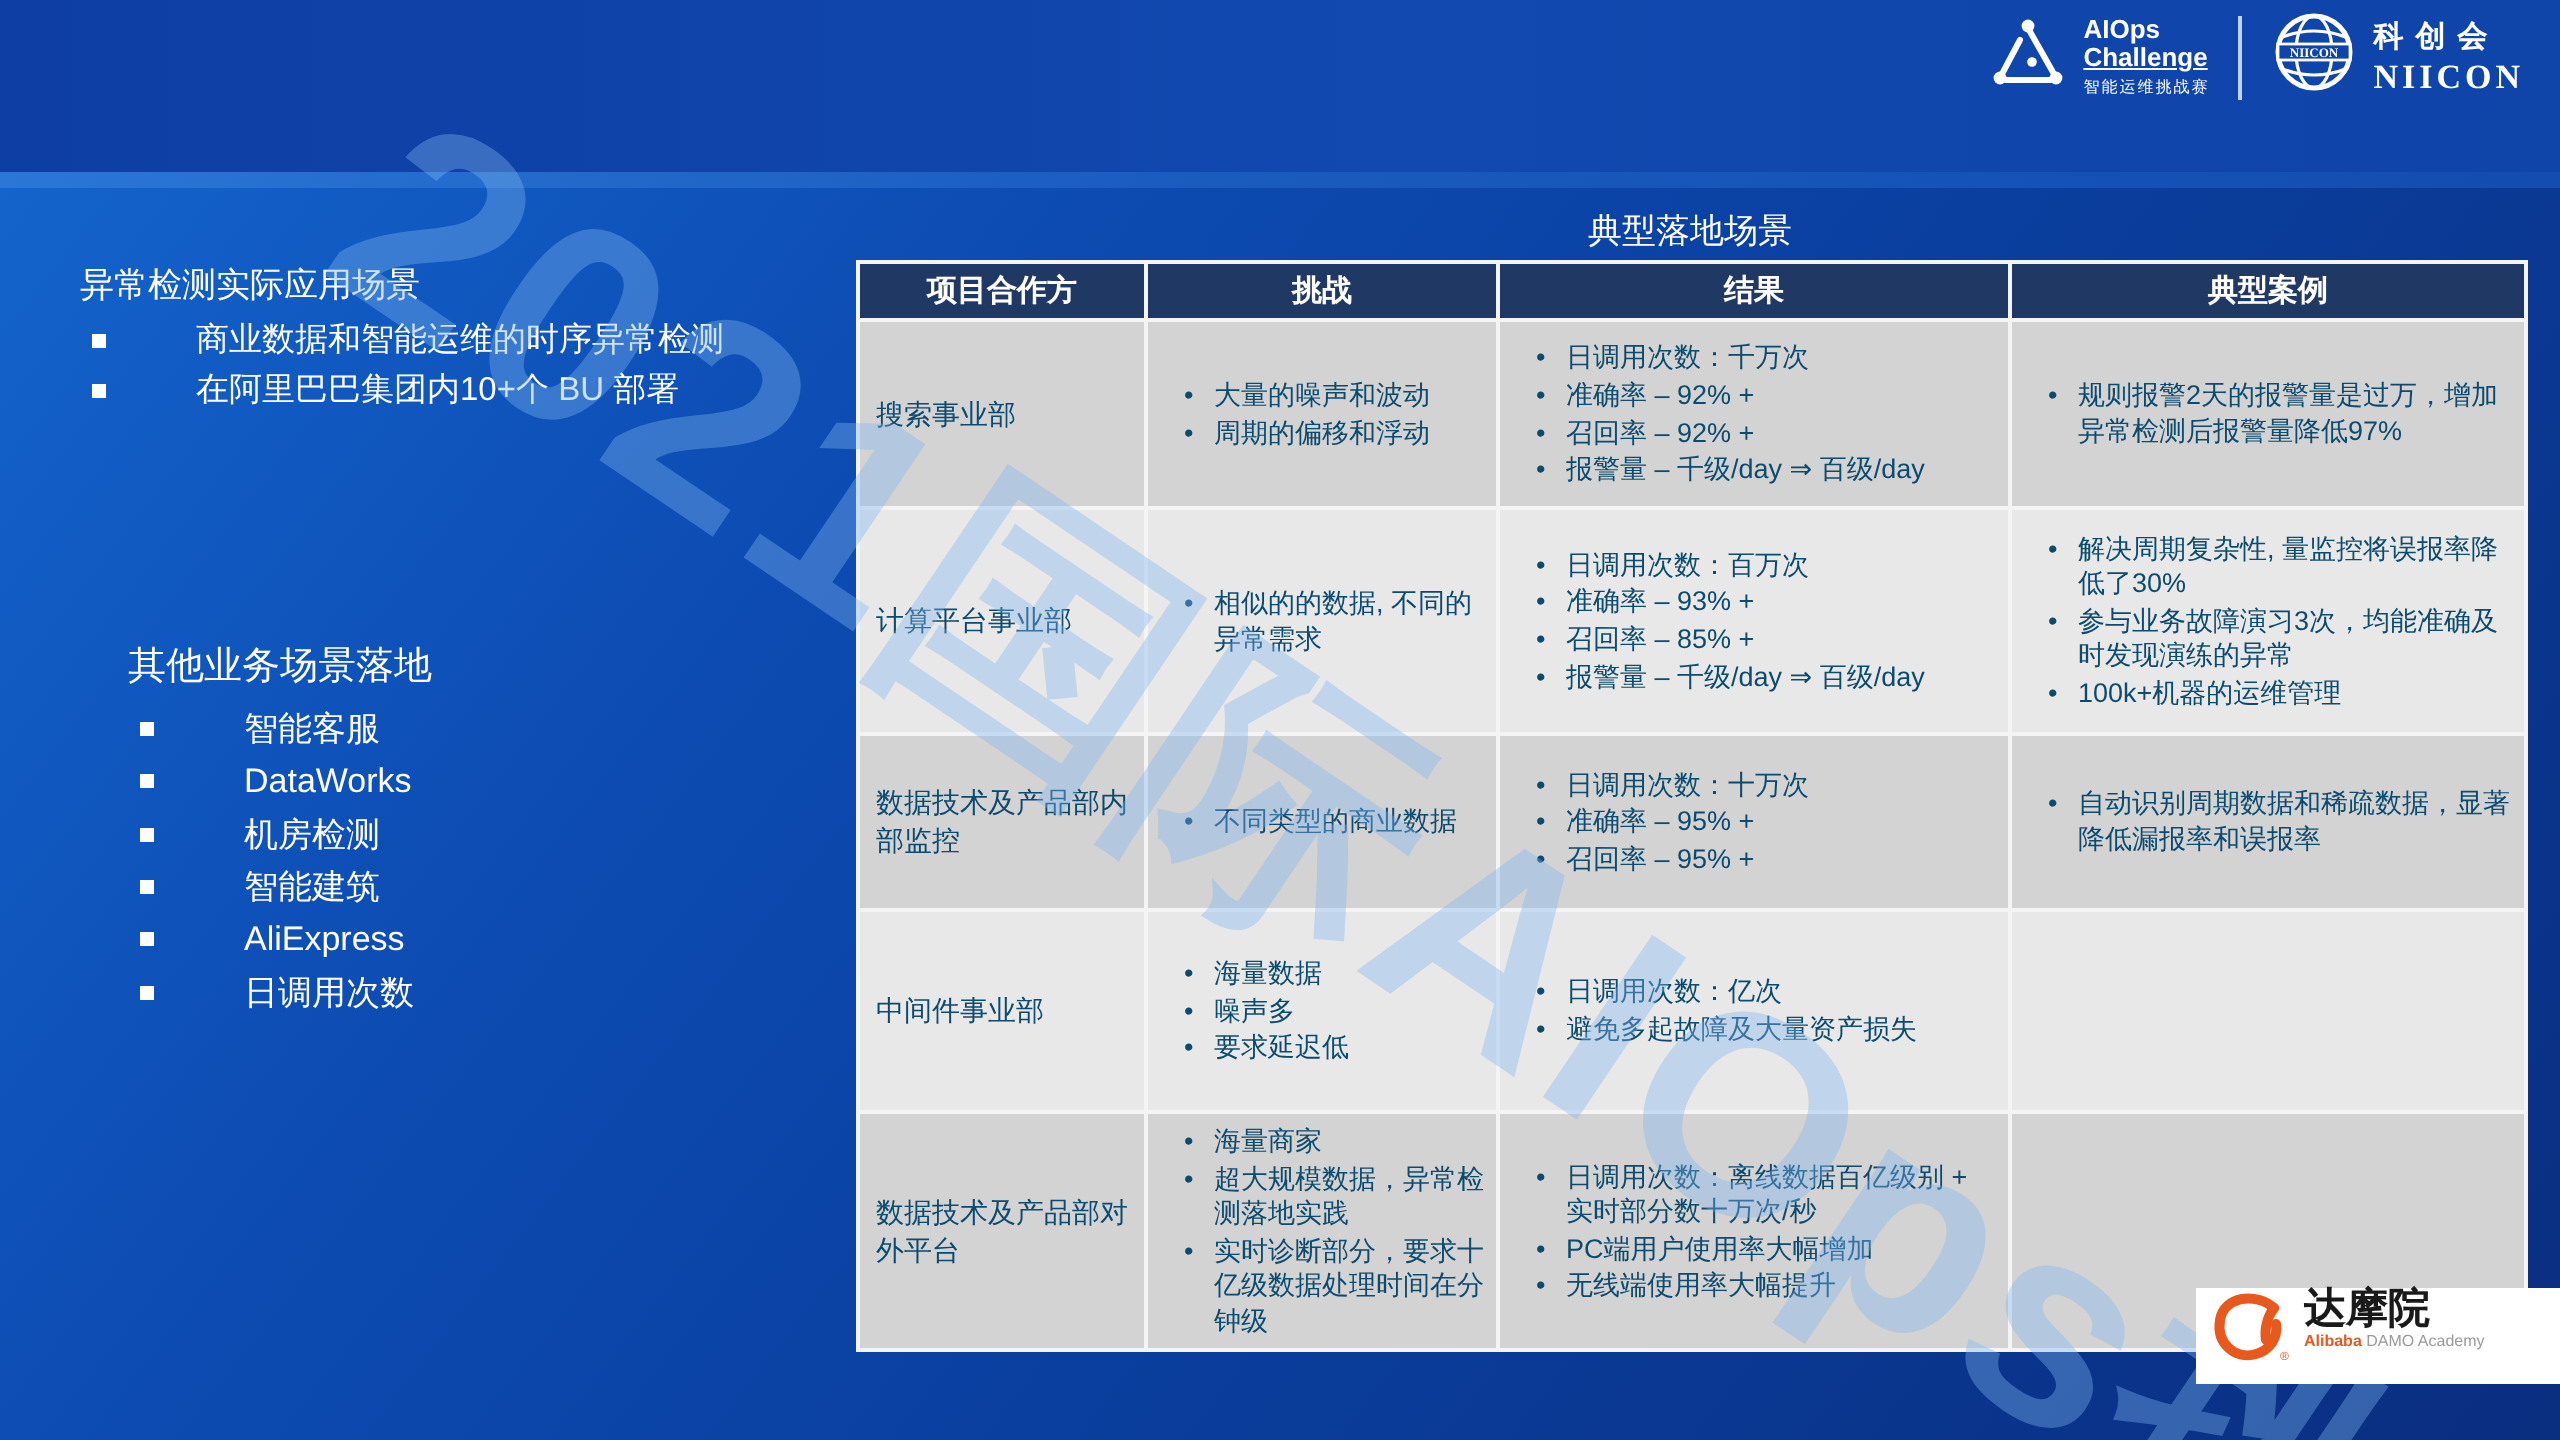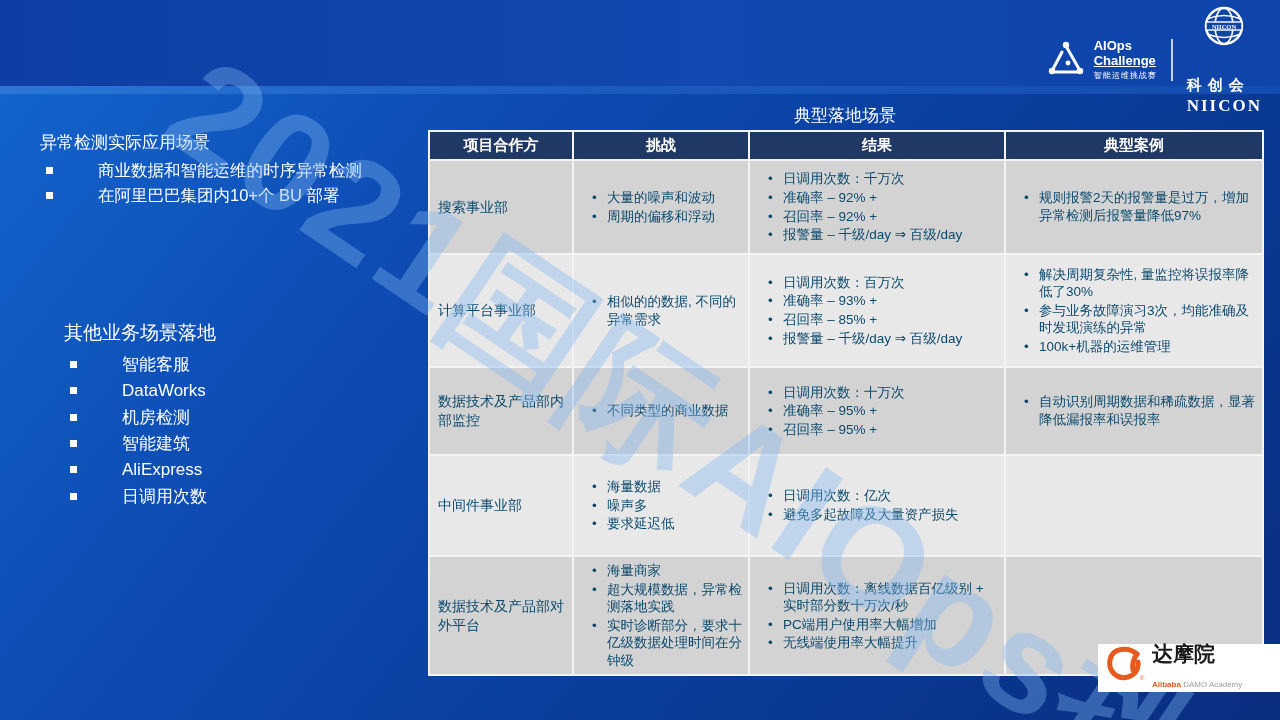--- a/index.html
+++ b/index.html
@@ -14,21 +14,21 @@
   .topband::after{content:"";position:absolute;left:0;top:86px;width:1280px;height:8px;
     background:linear-gradient(90deg,#2e7ad8 0%,#1d5fc2 45%,#1550b4 100%);opacity:.85;}
   .slide-title{position:absolute;left:55px;top:27px;color:#fff;font-size:23px;font-weight:bold;letter-spacing:1px;}
   
   .toplogos{position:absolute;right:18px;top:4px;display:flex;align-items:center;gap:14px;z-index:4;color:#fff;}
   .aiops-wrap{display:flex;align-items:center;gap:8px;}
   .aiops-text .l1{font-size:13px;font-weight:bold;line-height:1.1;}
   .aiops-text .l2{font-size:13px;font-weight:bold;line-height:1.1;text-decoration:underline;}
   .aiops-text .l3{font-size:8px;letter-spacing:1px;margin-top:2px;}
   .logo-divider{width:2px;height:42px;background:rgba(255,255,255,.75);}
-  .niicon-wrap{display:flex;align-items:center;gap:24px;flex-direction:column;}
+  .niicon-wrap{display:flex;align-items:center;gap:8px;}
   .niicon-text .cn{font-family:"Liberation Serif","DejaVu Serif",serif;font-size:15px;letter-spacing:6px;font-weight:bold;}
   .niicon-text .en{font-family:"Liberation Serif","DejaVu Serif",serif;font-size:17px;font-weight:bold;letter-spacing:2px;margin-top:1px;}
   
   .block{position:absolute;color:#fff;z-index:2;}
   .block1{left:40px;top:131px;width:400px;}
   .block1 .bl-title{font-size:17px;margin-bottom:4px;}
   .block1 li{font-size:16.5px;line-height:1.5;}
   .block2{left:64px;top:320px;width:340px;}
   .block2 .bl-title{font-size:19px;margin-bottom:6px;}
   .block2 li{font-size:17px;line-height:1.55;}
@@ -54,21 +54,21 @@
   .tbl ul li::before{content:"\2022";position:absolute;left:0;top:0;}
   
   .watermark{position:absolute;left:238px;top:16px;z-index:5;pointer-events:none;
     font-size:142px;font-weight:800;letter-spacing:4px;white-space:nowrap;
     color:rgba(125,182,238,.38);transform:rotate(34deg);transform-origin:0 0;}
   
   .damo{position:absolute;left:1098px;top:644px;width:190px;height:48px;background:#fff;z-index:6;
     display:flex;align-items:flex-start;gap:6px;padding:0 6px;box-sizing:border-box;}
   .damo-texts{display:flex;flex-direction:column;line-height:1;}
   .damo-cn{font-family:"Liberation Serif","DejaVu Serif",serif;font-size:21px;font-weight:bold;color:#1a1a1a;}
-  .damo-en{font-size:8px;margin-top:16px;}
+  .damo-en{font-size:8px;margin-top:2px;}
   .damo-en .b{color:#e8591e;font-weight:bold;}
   .damo-en .g{color:#9a9a9a;}
 </style>
 </head>
 <body>
 
 <div class="slide">
 
   <div class="topband"></div>
   <div class="slide-title">异常检测落地实践</div>

